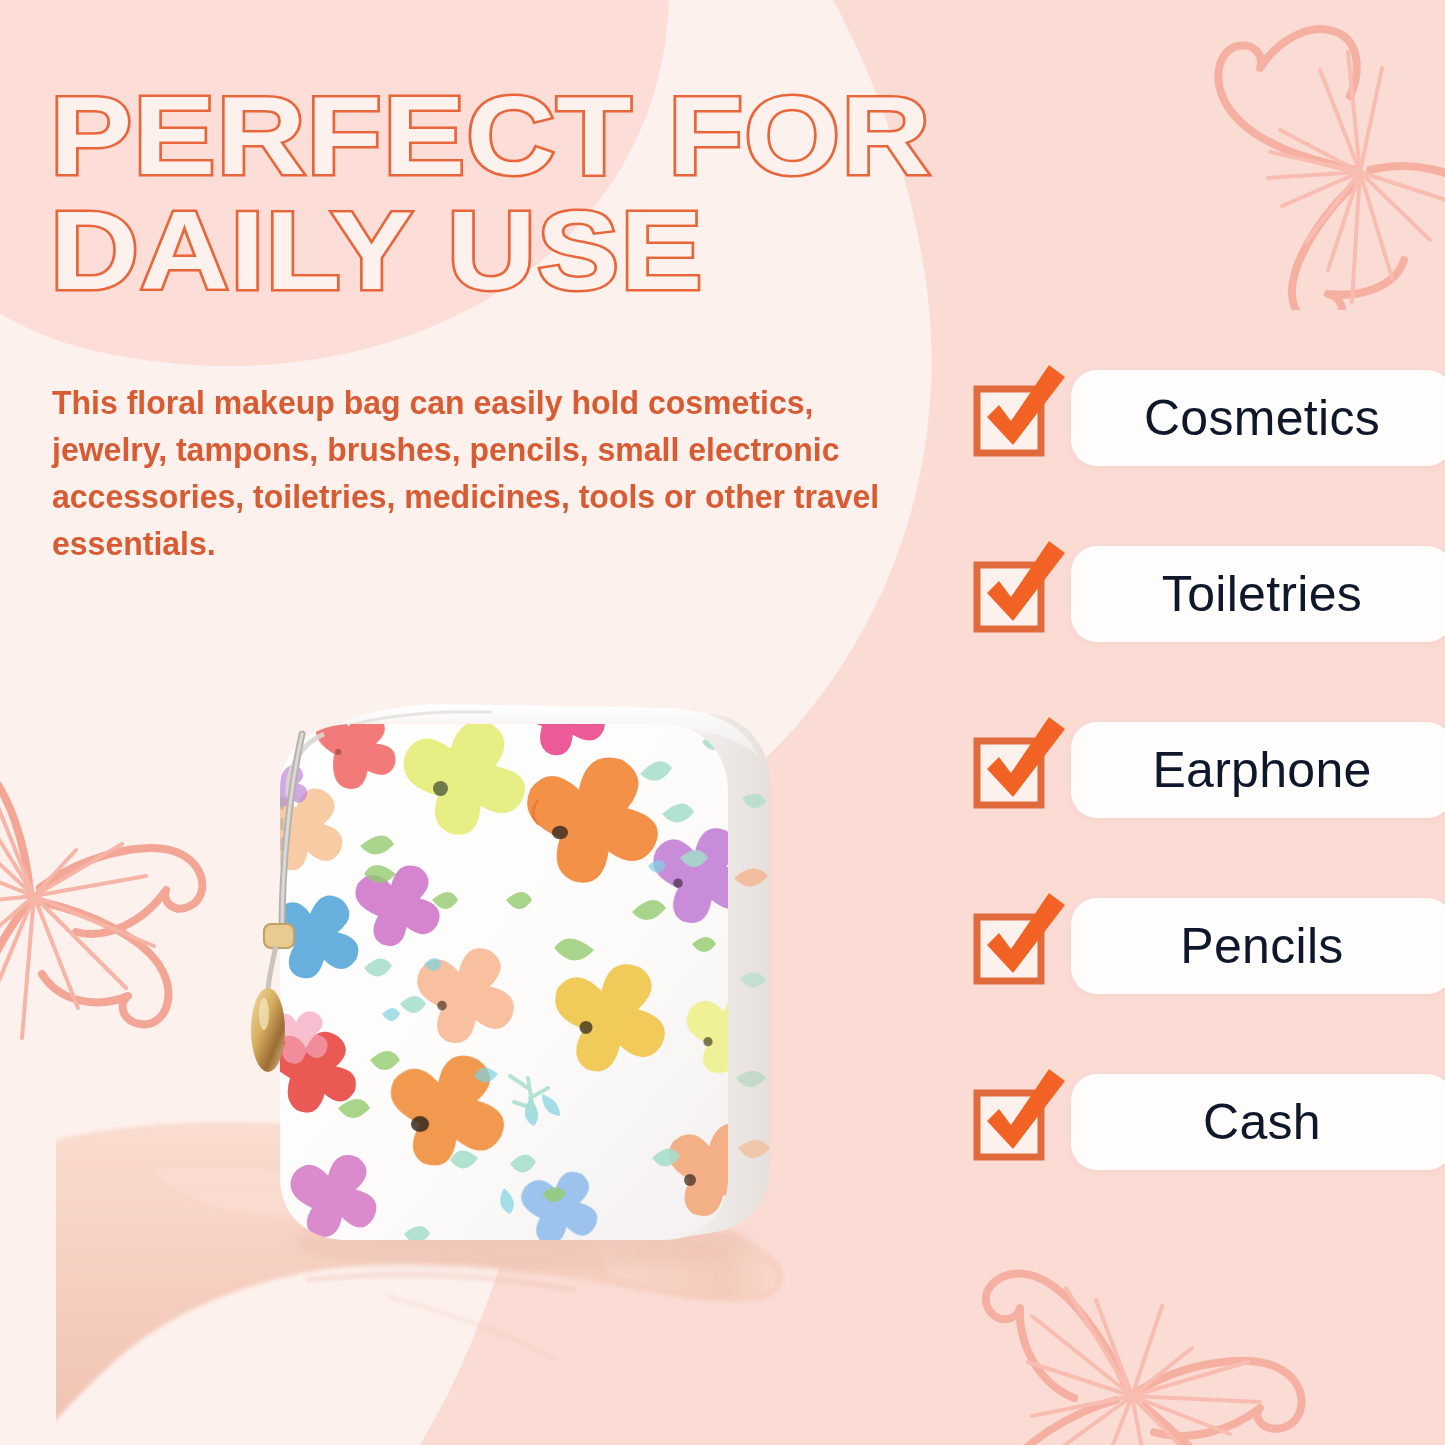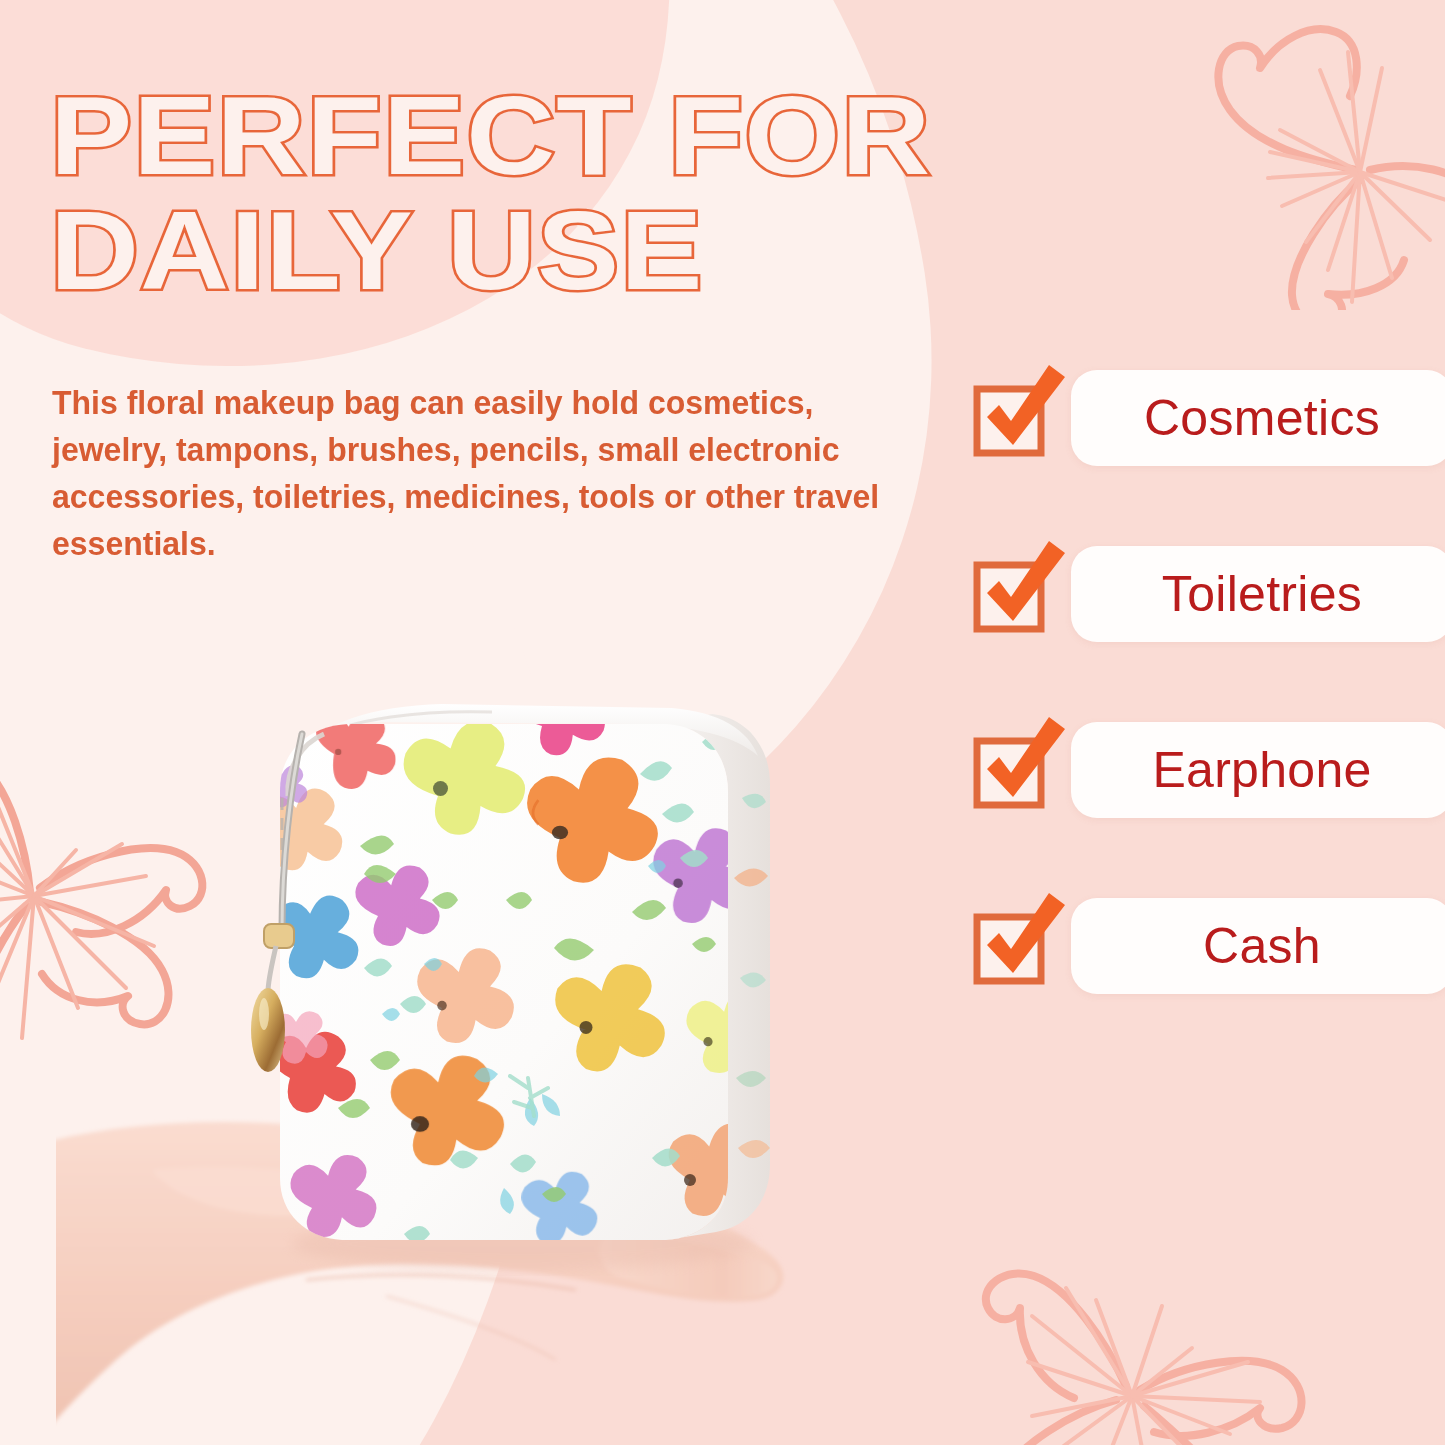--- a/index.html
+++ b/index.html
@@ -44,21 +44,21 @@
 
   
   .checklist { position:absolute; left:965px; top:330px; width:470px; }
   .check-row { position:relative; height:176px; display:flex; align-items:center; }
   .cb { position:relative; width:74px; height:74px; flex:0 0 74px; margin-left:10px; }
   .cb svg { position:absolute; left:-6px; top:-22px; }
   .pill { position:absolute; left:106px; right:-18px; height:96px;
           background:#fffdfc; border-radius:26px;
           display:flex; align-items:center; justify-content:center;
           box-shadow:0 2px 7px rgba(200,120,100,.10); }
-  .pill span { color:#b91c1c; font-size:50px; font-weight:400; letter-spacing:.3px;
+  .pill span { color:#0f172a; font-size:50px; font-weight:400; letter-spacing:.3px;
                font-family:"Liberation Sans", sans-serif; }
 
   
   .product { position:absolute; left:196px; top:640px; width:640px; height:800px; }
   .hand { position:absolute; left:-140px; top:470px; width:820px; height:400px; }
   .bag-wrap { position:absolute; left:46px; top:38px; width:560px; height:600px; }
 </style>
 </head>
 <body>
 
@@ -417,28 +417,39 @@
         <svg width="104" height="104" viewBox="0 0 104 104">
           <rect x="8" y="30" width="64" height="64" fill="#fdf1ed" stroke="#e06a3c" stroke-width="7"></rect>
           <path d="M18 58 L30 46 L42 62 L80 6 L96 18 L44 86 Z" fill="#f26225"></path>
         </svg>
       </div>
       <div class="pill">
         <span>Earphone</span>
       </div>
     </div>
 
-
-
     <div class="check-row">
       <div class="cb">
         <svg width="104" height="104" viewBox="0 0 104 104">
           <rect x="8" y="30" width="64" height="64" fill="#fdf1ed" stroke="#e06a3c" stroke-width="7"></rect>
           <path d="M18 58 L30 46 L42 62 L80 6 L96 18 L44 86 Z" fill="#f26225"></path>
         </svg>
       </div>
       <div class="pill">
+        <span>Pencils</span>
+      </div>
+    </div>
+
+
+    <div class="check-row">
+      <div class="cb">
+        <svg width="104" height="104" viewBox="0 0 104 104">
+          <rect x="8" y="30" width="64" height="64" fill="#fdf1ed" stroke="#e06a3c" stroke-width="7"></rect>
+          <path d="M18 58 L30 46 L42 62 L80 6 L96 18 L44 86 Z" fill="#f26225"></path>
+        </svg>
+      </div>
+      <div class="pill">
         <span>Cash</span>
       </div>
     </div>
 
   </div>
 </div>
 
 </body></html>

